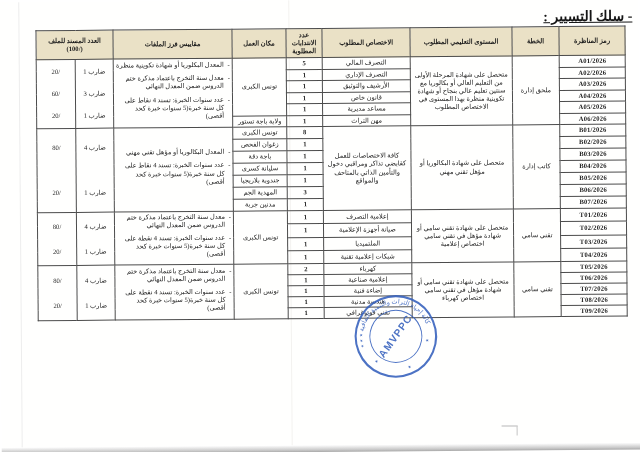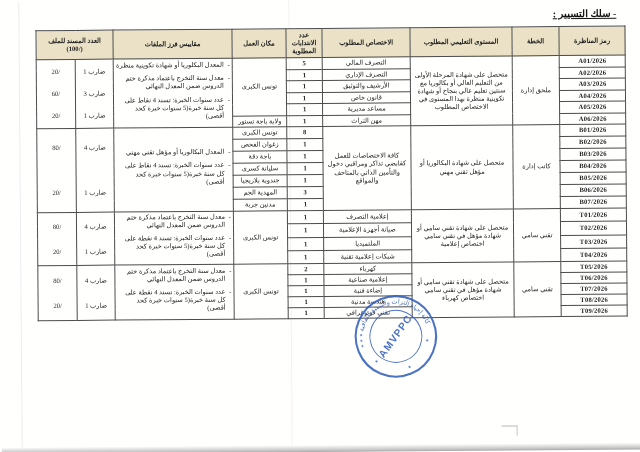--- a/index.html
+++ b/index.html
@@ -13,22 +13,22 @@
     transform:rotate(-0.45deg);transform-origin:50% 50%;
   }
   .fold-line{position:absolute;top:0;left:20px;width:1px;height:452px;background:#ededed;}
   .fold-line2{position:absolute;top:0;left:290px;width:1px;height:452px;background:#f3f2f0;}
   .bottom-edge{position:absolute;left:0;right:0;bottom:0;height:7px;
     background:linear-gradient(to bottom,#ffffff, #c9c9c9 70%, #a8a8a8);}
   .corner-mark{position:absolute;left:500px;top:427px;width:15px;height:9px;
     border-top:1px solid #b8b8b8;border-right:1px solid #c4c4c4;}
 
   .section-title{
-    position:absolute;top:10px;right:22px;direction:rtl;
-    font-size:10px;font-weight:bold;text-decoration:underline;color:#151515;
+    position:absolute;top:10px;right:6px;direction:rtl;
+    font-size:14px;font-weight:bold;text-decoration:underline;color:#151515;
   }
 
   table.recruit{
     position:absolute;top:28px;left:37px;width:589px;direction:rtl;
     border-collapse:collapse;table-layout:fixed;
   }
   table.recruit th, table.recruit td{
     border:0.6px solid #4c4c4c;padding:1px 2px;vertical-align:middle;
     font-size:6.6px;line-height:1.22;text-align:center;word-wrap:break-word;
   }

